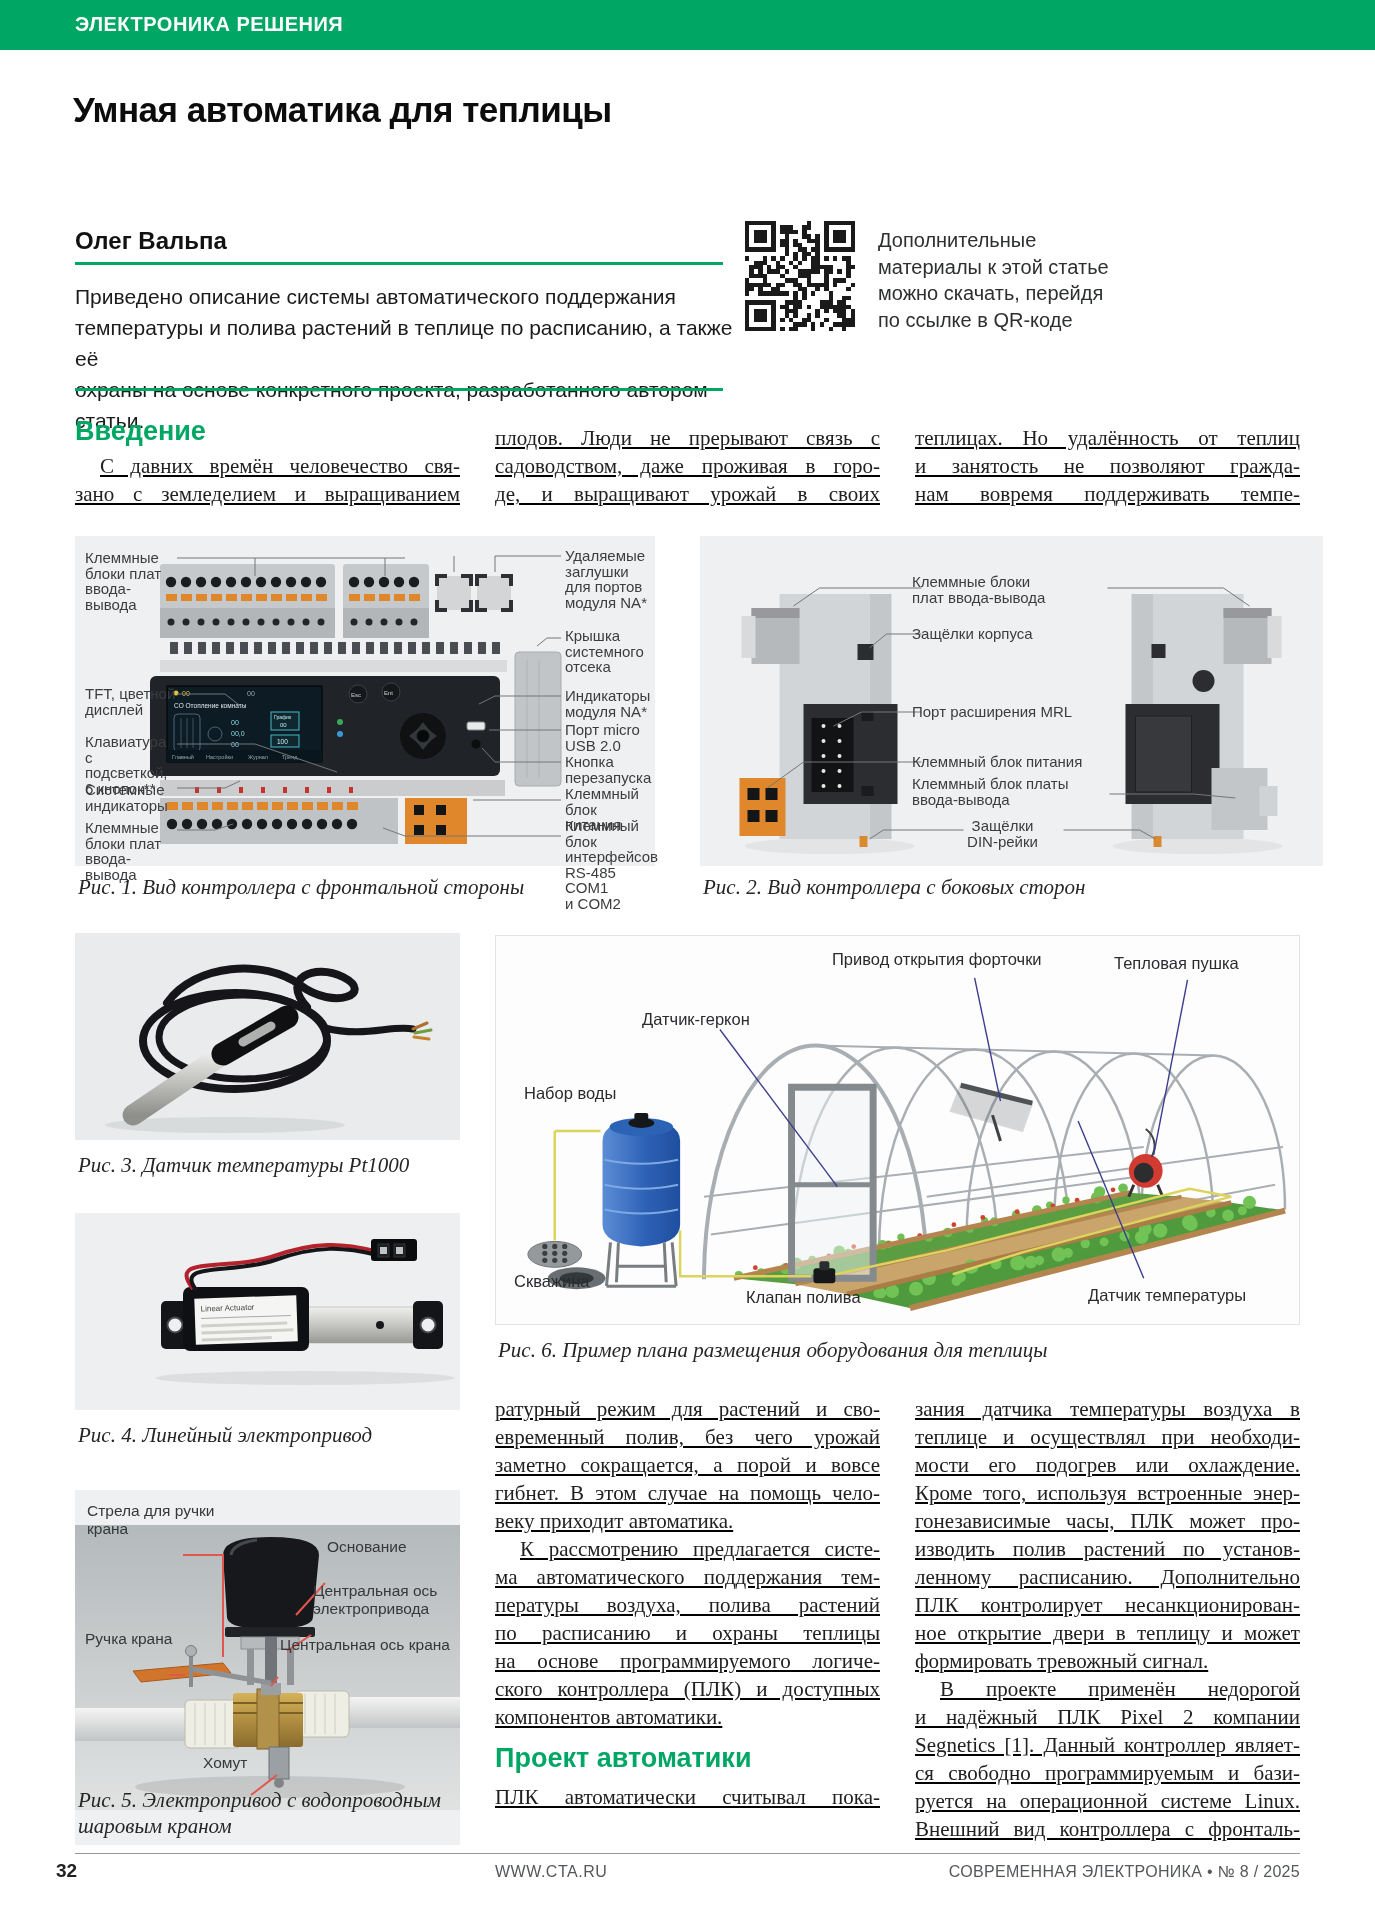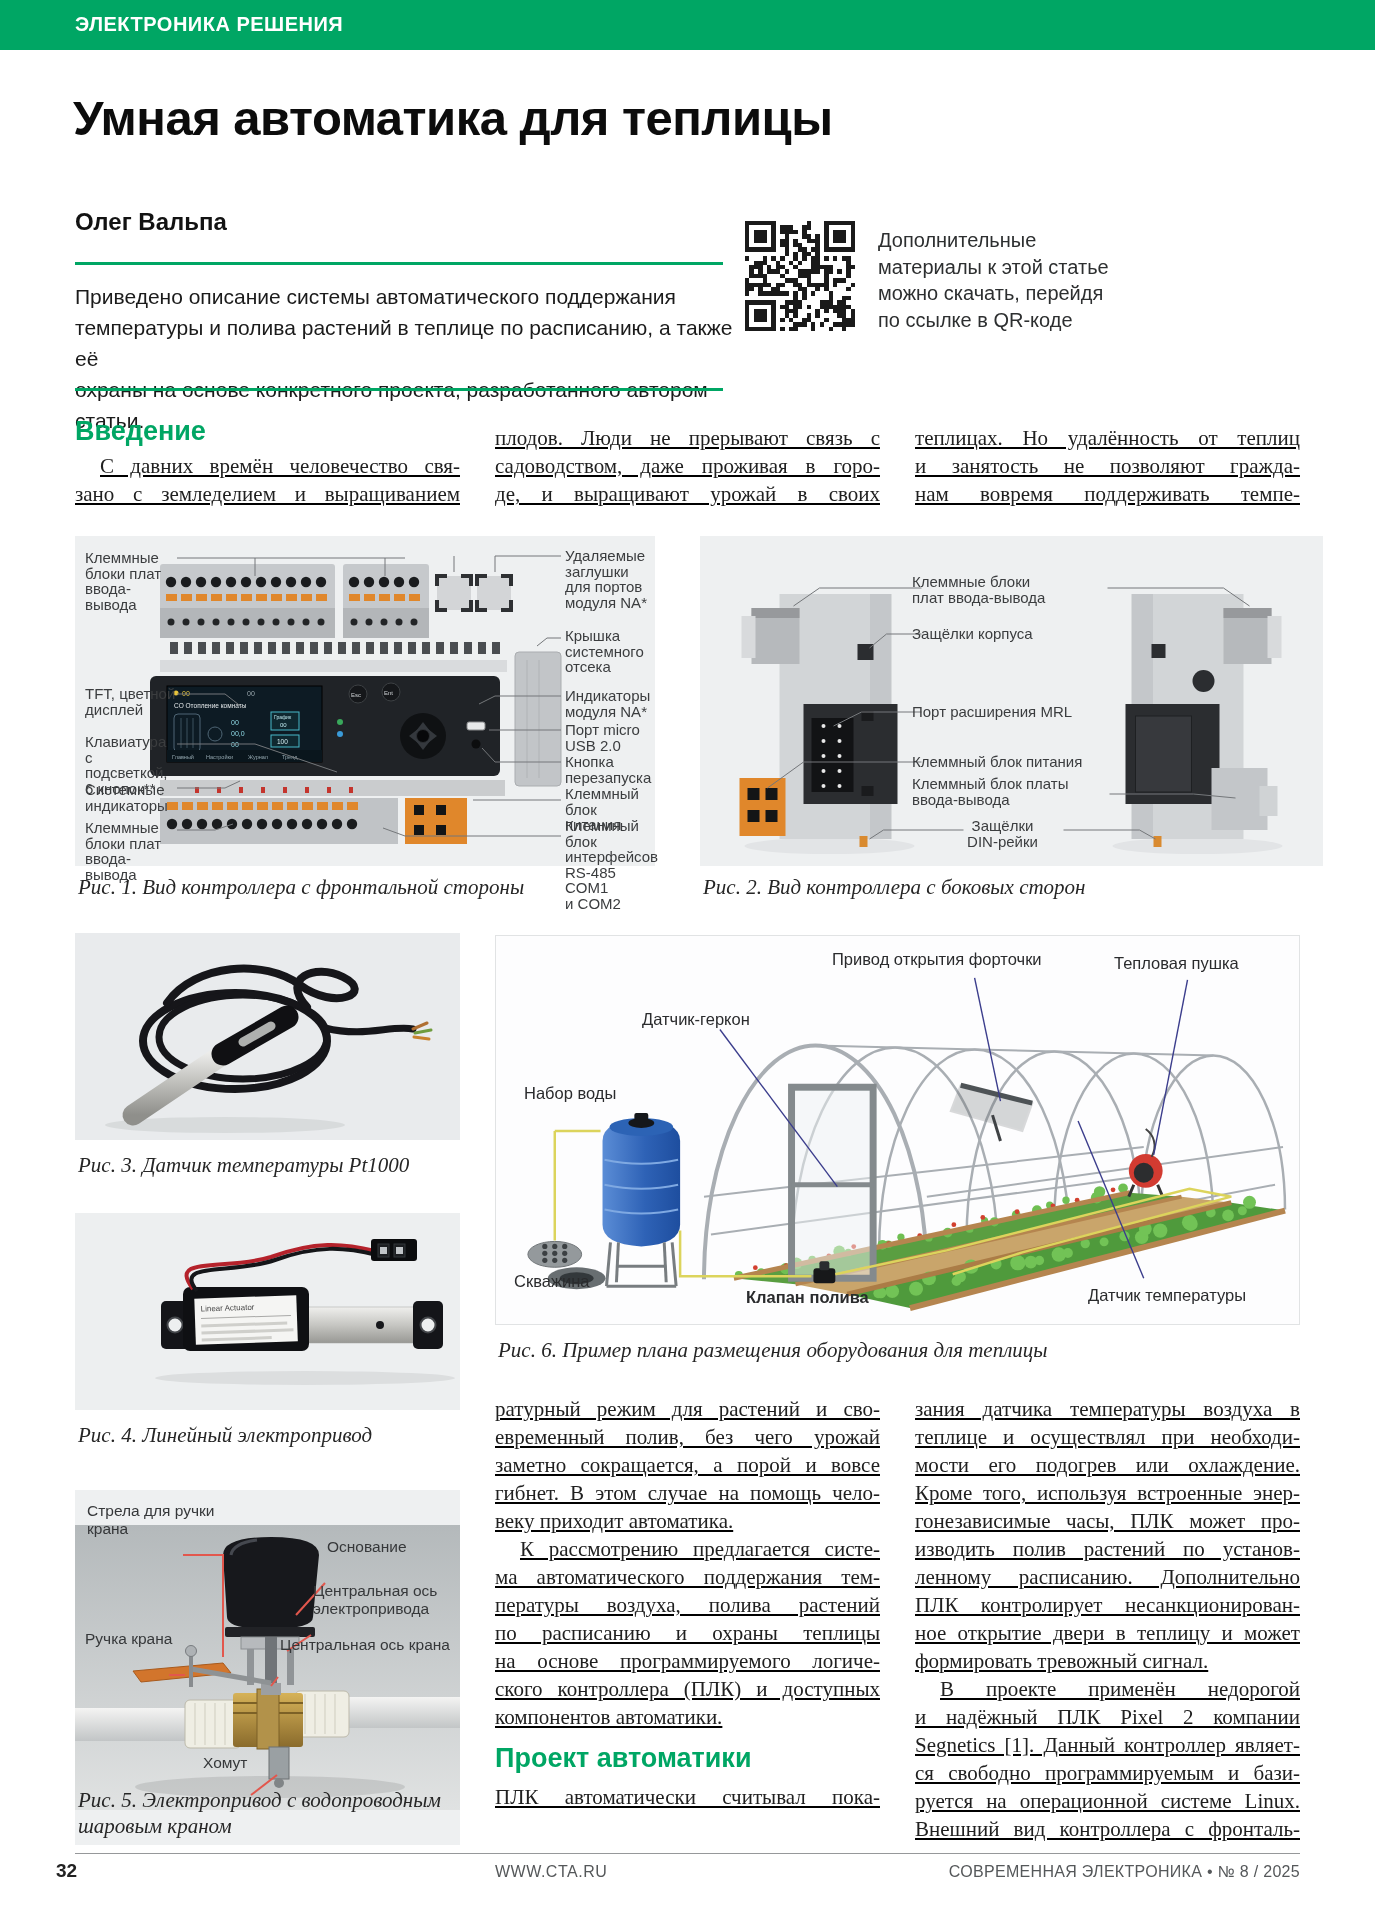--- a/index.html
+++ b/index.html
@@ -3,22 +3,22 @@
 <meta charset="utf-8">
 <style>
   :root{ --green:#00a664; --ink:#1f1f1f; --label:#3b3d3f; }
   html,body{margin:0;padding:0;background:#ffffff;}
   #page{position:relative;width:1375px;height:1926px;background:#fff;overflow:hidden;
         font-family:"Liberation Sans",sans-serif;}
   .abs{position:absolute;}
   
   .kicker-bar{position:absolute;left:0;top:0;width:100%;height:50px;background:var(--green);}
   .kicker-text{position:absolute;left:75px;top:13px;font-size:20px;font-weight:bold;color:#fff;letter-spacing:.5px;}
-  .title{position:absolute;left:73px;top:90px;margin:0;font-size:49px;font-weight:bold;color:#0c0c0c;letter-spacing:-.5px;}
-  .author{position:absolute;left:75px;top:208px;font-size:24px;font-weight:bold;color:#121212;}
+  .title{position:absolute;left:73px;top:90px;margin:0;font-size:35px;font-weight:bold;color:#0c0c0c;letter-spacing:-.5px;}
+  .author{position:absolute;left:75px;top:227px;font-size:24px;font-weight:bold;color:#121212;}
   .rule{position:absolute;height:3px;background:var(--green);}
   .abstract{position:absolute;left:75px;top:281px;width:660px;font-size:21px;line-height:31px;color:#1b1b1b;white-space:pre-line;}
   .qr-note{position:absolute;left:878px;top:227px;width:300px;font-size:20px;line-height:26.5px;color:#2d2f30;white-space:pre-line;}
   .sec{position:absolute;margin:0;font-size:27px;font-weight:bold;color:var(--green);}
   
   .colblock{position:absolute;width:385px;text-decoration:underline;}
   .bl{font-family:"Liberation Serif",serif;font-size:21px;line-height:28px;color:#202020;
       text-align:justify;text-align-last:justify;}
   .bl.end{text-align-last:left;}
   .bl.ind{text-indent:25px;}
@@ -815,21 +815,21 @@
         <path d="M694,44 L660,220"></path>
         <path d="M224,94 L342,252"></path>
         <path d="M650,344 L584,186"></path>
       </g>
     </svg>
     <div class="fig-label fig6-label" style="left:336px;top:14px;width:260px;">Привод открытия форточки</div>
     <div class="fig-label fig6-label" style="left:618px;top:18px;width:170px;">Тепловая пушка</div>
     <div class="fig-label fig6-label" style="left:146px;top:74px;width:140px;">Датчик-геркон</div>
     <div class="fig-label fig6-label" style="left:28px;top:148px;width:110px;">Набор воды</div>
     <div class="fig-label fig6-label" style="left:18px;top:336px;width:110px;">Скважина</div>
-    <div class="fig-label fig6-label" style="left:250px;top:352px;width:150px;font-weight:bold;">Клапан полива</div>
+    <div class="fig-label fig6-label" style="left:250px;top:352px;width:150px;">Клапан полива</div>
     <div class="fig-label fig6-label" style="left:592px;top:350px;width:200px;">Датчик температуры</div>
   </div>
   <div class="caption" style="left:498px;top:1337px;">Рис. 6. Пример плана размещения оборудования для теплицы</div>
 
   <div class="figpanel" style="left:75px;top:1213px;width:385px;height:197px;background:#edeff0;">
     <svg class="figsvg" viewBox="0 0 385 197">
       <defs>
         <linearGradient id="gSilver2" x1="0" y1="0" x2="0" y2="1">
           <stop offset="0" stop-color="#efefed"></stop>
             <stop offset=".5" stop-color="#c6c6c2"></stop>

